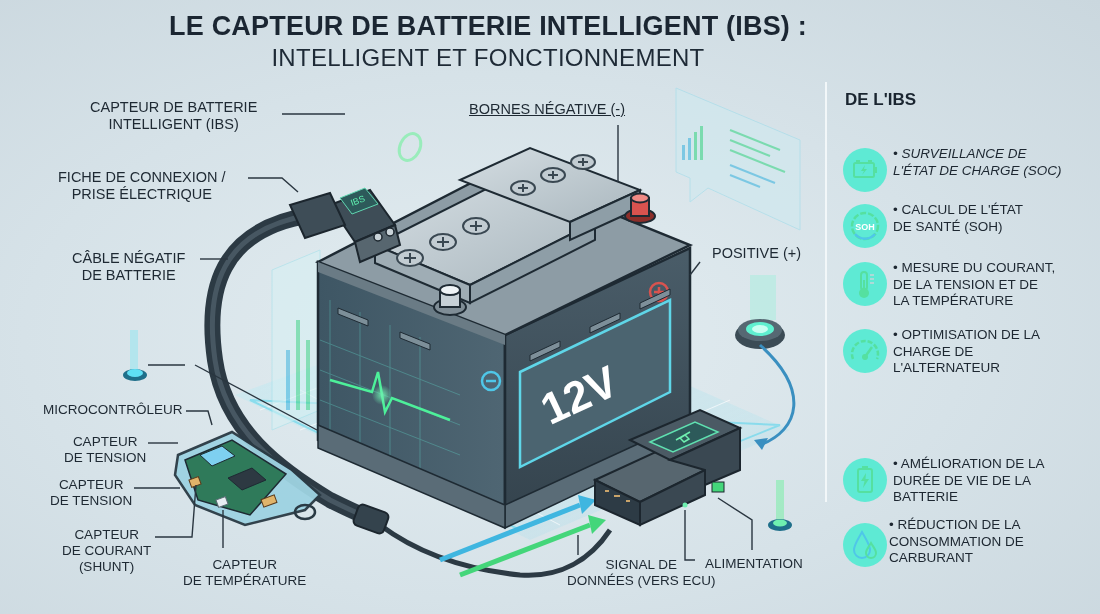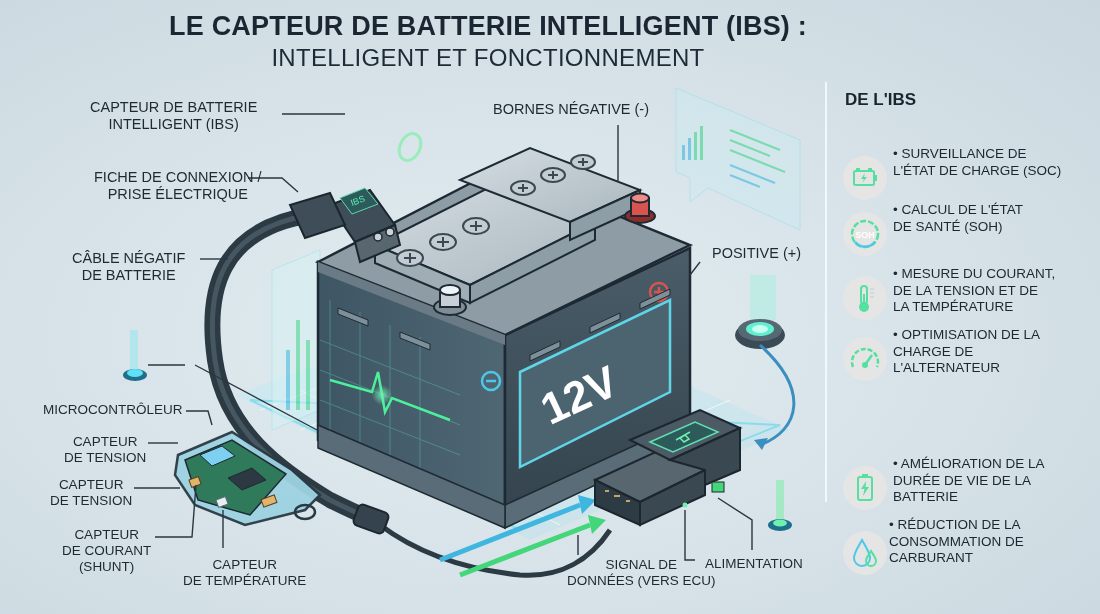--- a/index.html
+++ b/index.html
@@ -11,21 +11,21 @@
   .t2{top:44px;font-size:24px;font-weight:normal;color:#1e2a36;letter-spacing:0.3px;}
   .lbl{position:absolute;font-size:14.5px;line-height:17px;color:#1e2933;text-transform:uppercase;white-space:nowrap;}
   .lbl.sm{font-size:13.5px;line-height:16px;}
   .lbl.c{text-align:center;}
   svg.art{position:absolute;left:0;top:0;}
   .panel{position:absolute;left:825px;top:82px;width:270px;height:420px;border-left:2px solid #f2f7f9;}
   .ph{position:absolute;font-weight:bold;color:#1a2530;}
   .ph1{left:18px;top:8px;font-size:17px;line-height:20px;}
   .ph2{left:18px;top:333px;font-size:20px;}
   .item{position:absolute;left:16px;width:250px;height:46px;}
-  .ic{position:absolute;left:0;top:12px;width:44px;height:44px;border-radius:50%;background:#e5e5e5;}
+  .ic{position:absolute;left:0;top:4px;width:44px;height:44px;border-radius:50%;background:#5eead4;}
   .ic svg{position:absolute;left:0;top:0;}
   .itxt{position:absolute;left:50px;top:2px;font-size:13.5px;line-height:16.5px;text-transform:uppercase;color:#1d2731;white-space:nowrap;}
 </style>
 </head>
 <body>
 
 <h1 class="title t1">LE CAPTEUR DE BATTERIE INTELLIGENT (IBS) :</h1>
 <h2 class="title t2">INTELLIGENT ET FONCTIONNEMENT</h2>
 
 <svg class="art" width="820" height="614" viewBox="0 0 820 614">
@@ -264,29 +264,29 @@
     <path d="M685,510 L685,560 L695,560"></path>
     <path d="M718,498 L752,520 L752,550"></path>
     <line x1="148" y1="365" x2="185" y2="365"></line>
   </g>
 </svg>
 
 <div class="lbl c" style="left:90px;top:99px;">
   <div>CAPTEUR DE BATTERIE</div>
   <div>INTELLIGENT (IBS)</div>
 </div>
-<div class="lbl c" style="left:58px;top:169px;margin-left:36px;">
+<div class="lbl c" style="left:58px;top:169px;">
   <div>FICHE DE CONNEXION /</div>
   <div>PRISE ÉLECTRIQUE</div>
 </div>
 <div class="lbl c" style="left:72px;top:250px;">
   <div>CÂBLE NÉGATIF</div>
   <div>DE BATTERIE</div>
 </div>
-<div class="lbl" style="left:493px;top:101px;">BORNES NÉGATIVE (-)</div>
+<div class="lbl" style="left:469px;top:101px;text-decoration:underline;">BORNES NÉGATIVE (-)</div>
 <div class="lbl" style="left:712px;top:245px;">POSITIVE (+)</div>
 
 <div class="lbl sm" style="left:43px;top:402px;">MICROCONTRÔLEUR</div>
 <div class="lbl sm c" style="left:64px;top:434px;">
   <div>CAPTEUR</div>
   <div>DE TENSION</div>
 </div>
 <div class="lbl sm c" style="left:50px;top:477px;">
   <div>CAPTEUR</div>
   <div>DE TENSION</div>
@@ -304,21 +304,21 @@
   <div>SIGNAL DE</div>
   <div>DONNÉES (VERS ECU)</div>
 </div>
 <div class="lbl sm" style="left:705px;top:556px;">ALIMENTATION</div>
 
 <div class="panel">
   <div class="ph ph1">
     <div>DE L'IBS</div>
   </div>
 
-  <div class="item" style="top:62px;">
+  <div class="item" style="top:62px;font-style:italic;">
     <div class="ic">
       <svg width="44" height="44">
           <rect x="11" y="15" width="20" height="14" rx="1.5" fill="none" stroke="#55e0a0" stroke-width="2"></rect>
           <rect x="31" y="19" width="3" height="6" fill="#55e0a0"></rect>
           <rect x="13" y="12" width="4" height="3" fill="#55e0a0"></rect>
           <rect x="25" y="12" width="4" height="3" fill="#55e0a0"></rect>
           <path d="M22,17 L18,23 L21,23 L19,27 L24,21 L21,21z" fill="#55e0a0"></path>
         </svg>
     </div>
     <div class="itxt">
@@ -334,21 +334,21 @@
           <path d="M12,30 A13,13 0 0 0 32,30" fill="none" stroke="#4fc7e8" stroke-width="2.5"></path>
           <text x="22" y="26" text-anchor="middle" font-family="Liberation Sans, sans-serif" font-size="9" font-weight="bold" fill="#ffffff">SOH</text>
         </svg>
     </div>
     <div class="itxt">
       <div>• CALCUL DE L'ÉTAT</div>
       <div>DE SANTÉ (SOH)</div>
     </div>
   </div>
 
-  <div class="item" style="top:176px;margin-top:6px;">
+  <div class="item" style="top:176px;">
     <div class="ic">
       <svg width="44" height="44">
           <rect x="18" y="10" width="6" height="18" rx="3" fill="none" stroke="#55e0a0" stroke-width="2"></rect>
           <circle cx="21" cy="31" r="5" fill="#55e0a0"></circle>
           <rect x="20" y="18" width="2" height="10" fill="#55e0a0"></rect>
           <g stroke="#c8d4d9" stroke-width="1.5">
             <line x1="27" y1="13" x2="31" y2="13"></line>
             <line x1="27" y1="17" x2="31" y2="17"></line>
             <line x1="27" y1="21" x2="31" y2="21"></line>
           </g>

